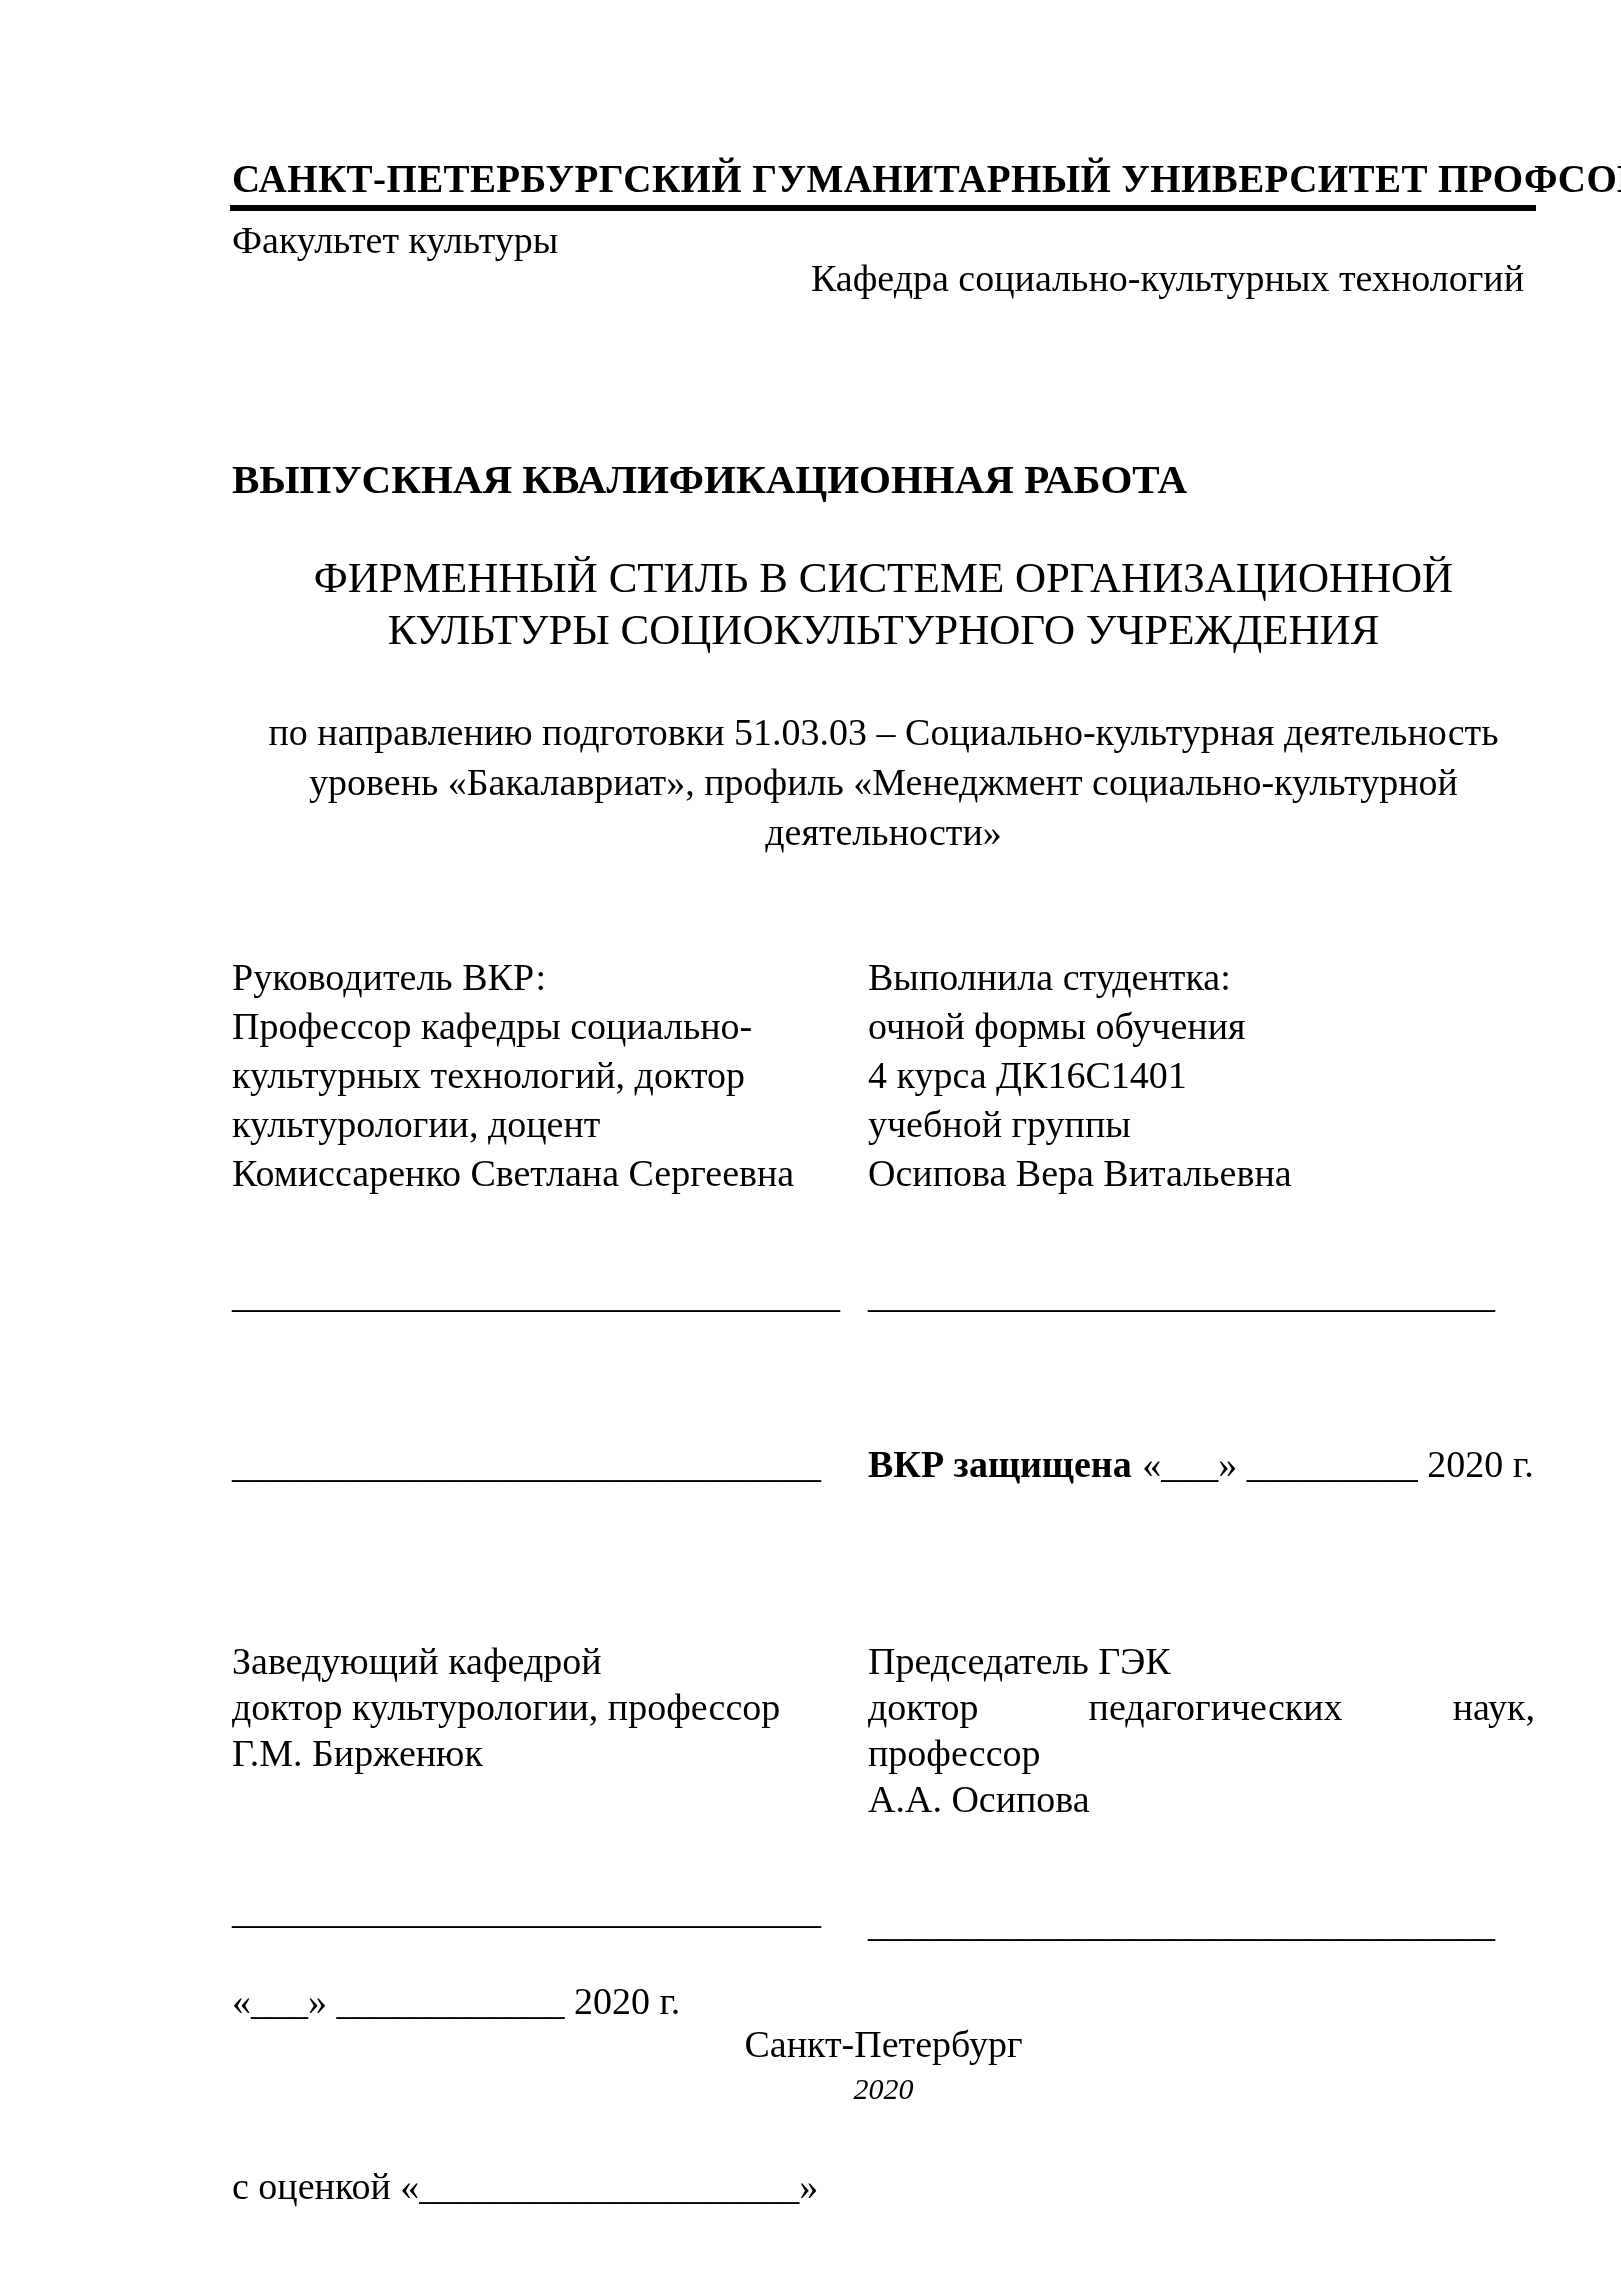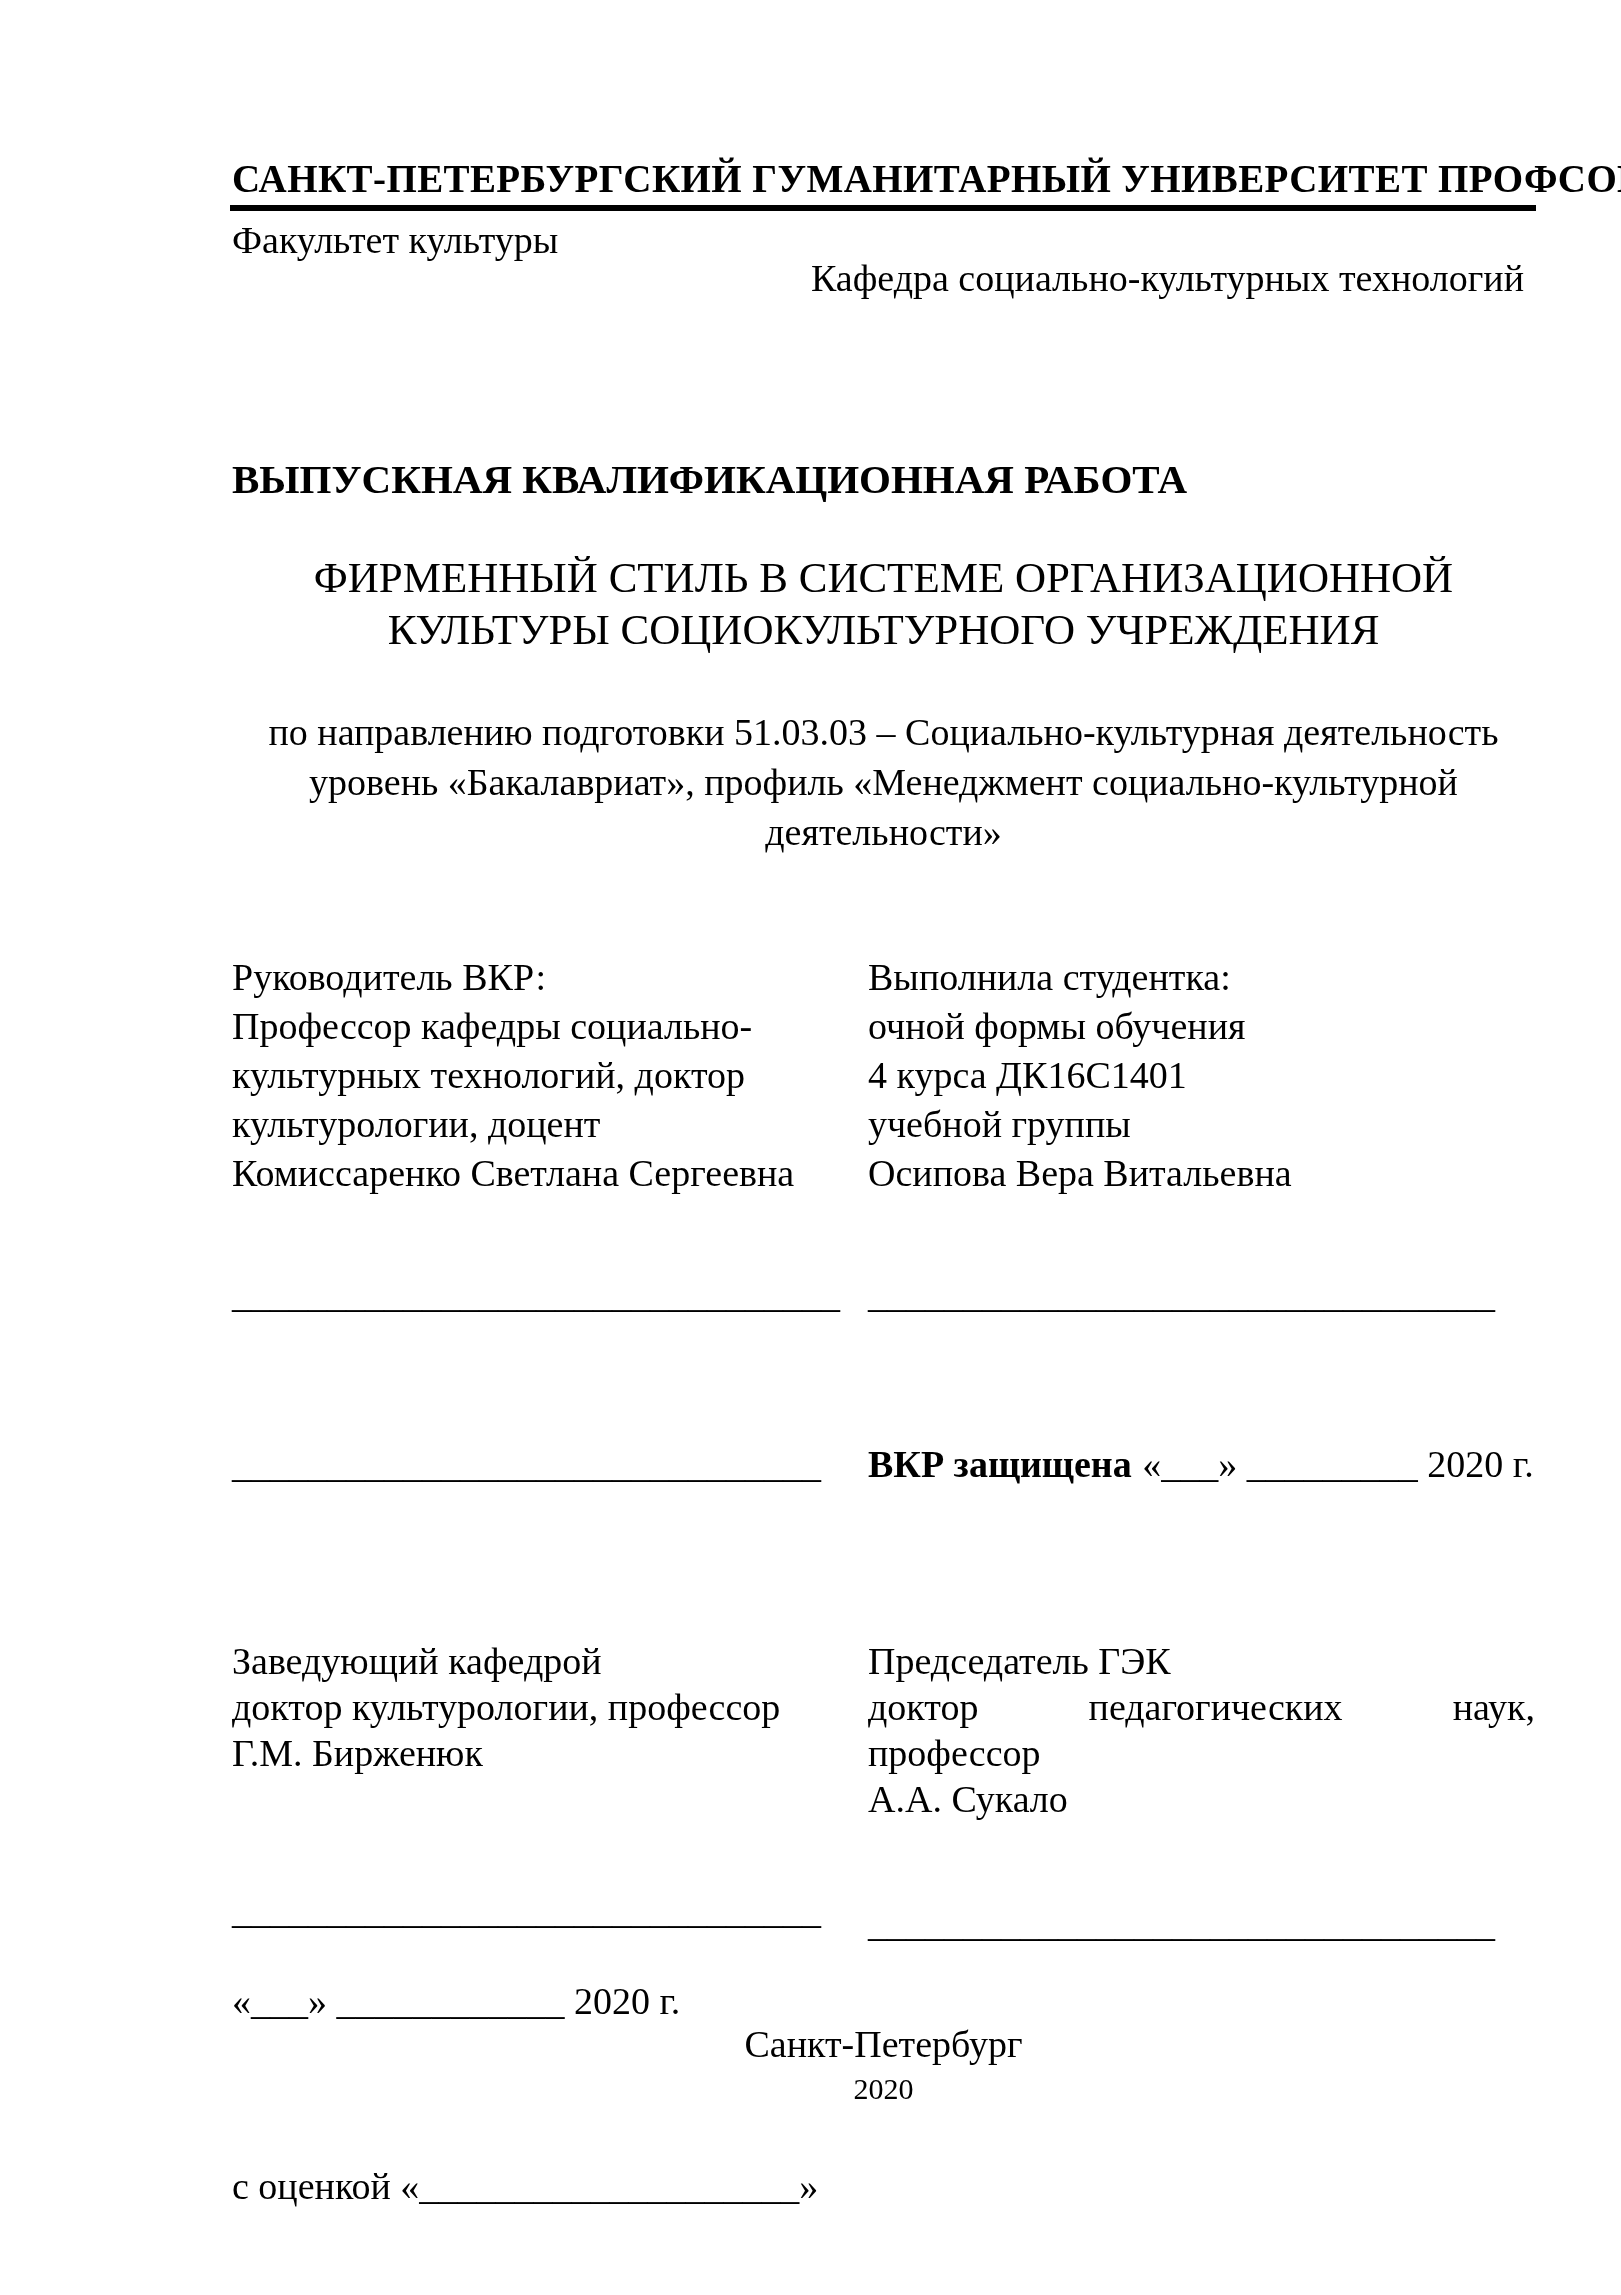--- a/index.html
+++ b/index.html
@@ -44,21 +44,21 @@
   .defense-row { top:1441px; line-height:47px; white-space:nowrap; }
   .defense-rest { margin-left:0.28em; }
   .grade-row { top:1527px; line-height:47px;flex-direction:column; }
   .sigrow3 { top:1887px; line-height:47px; }
   .sig3-right { display:inline-block; transform:translateY(12.6px); }
 
   .justified-line { display:flex; justify-content:space-between; }
 
   .footer-date { top:1978px; line-height:47px; }
   .city { top:2022px; text-align:center; line-height:44px; }
-  .year { top:2071px; text-align:center; font-size:30px; line-height:35px; }
+  .year { top:2071px; text-align:center; font-size:30px; font-style:italic; line-height:35px; }
 </style>
 </head>
 <body>
 
 <div class="page">
 
   <div class="abs university nowrap">САНКТ-ПЕТЕРБУРГСКИЙ ГУМАНИТАРНЫЙ УНИВЕРСИТЕТ ПРОФСОЮЗОВ</div>
   <div class="header-rule"></div>
   <div class="abs faculty">Факультет культуры</div>
   <div class="abs department">Кафедра социально-культурных технологий</div>
@@ -117,21 +117,21 @@
       <div>Г.М. Бирженюк</div>
     </div>
     <div class="col-right">
       <div>Председатель ГЭК</div>
       <div class="justified-line">
         <span>доктор</span>
         <span>педагогических</span>
         <span>наук,</span>
       </div>
       <div>профессор</div>
-      <div>А.А. Сукало</div>
+      <div>А.А. Осипова</div>
     </div>
   </div>
 
   <div class="abs cols sigrow3">
     <div class="col-left nowrap">_______________________________</div>
     <div class="col-right nowrap">
       <span class="sig3-right">_________________________________</span>
     </div>
   </div>
 

